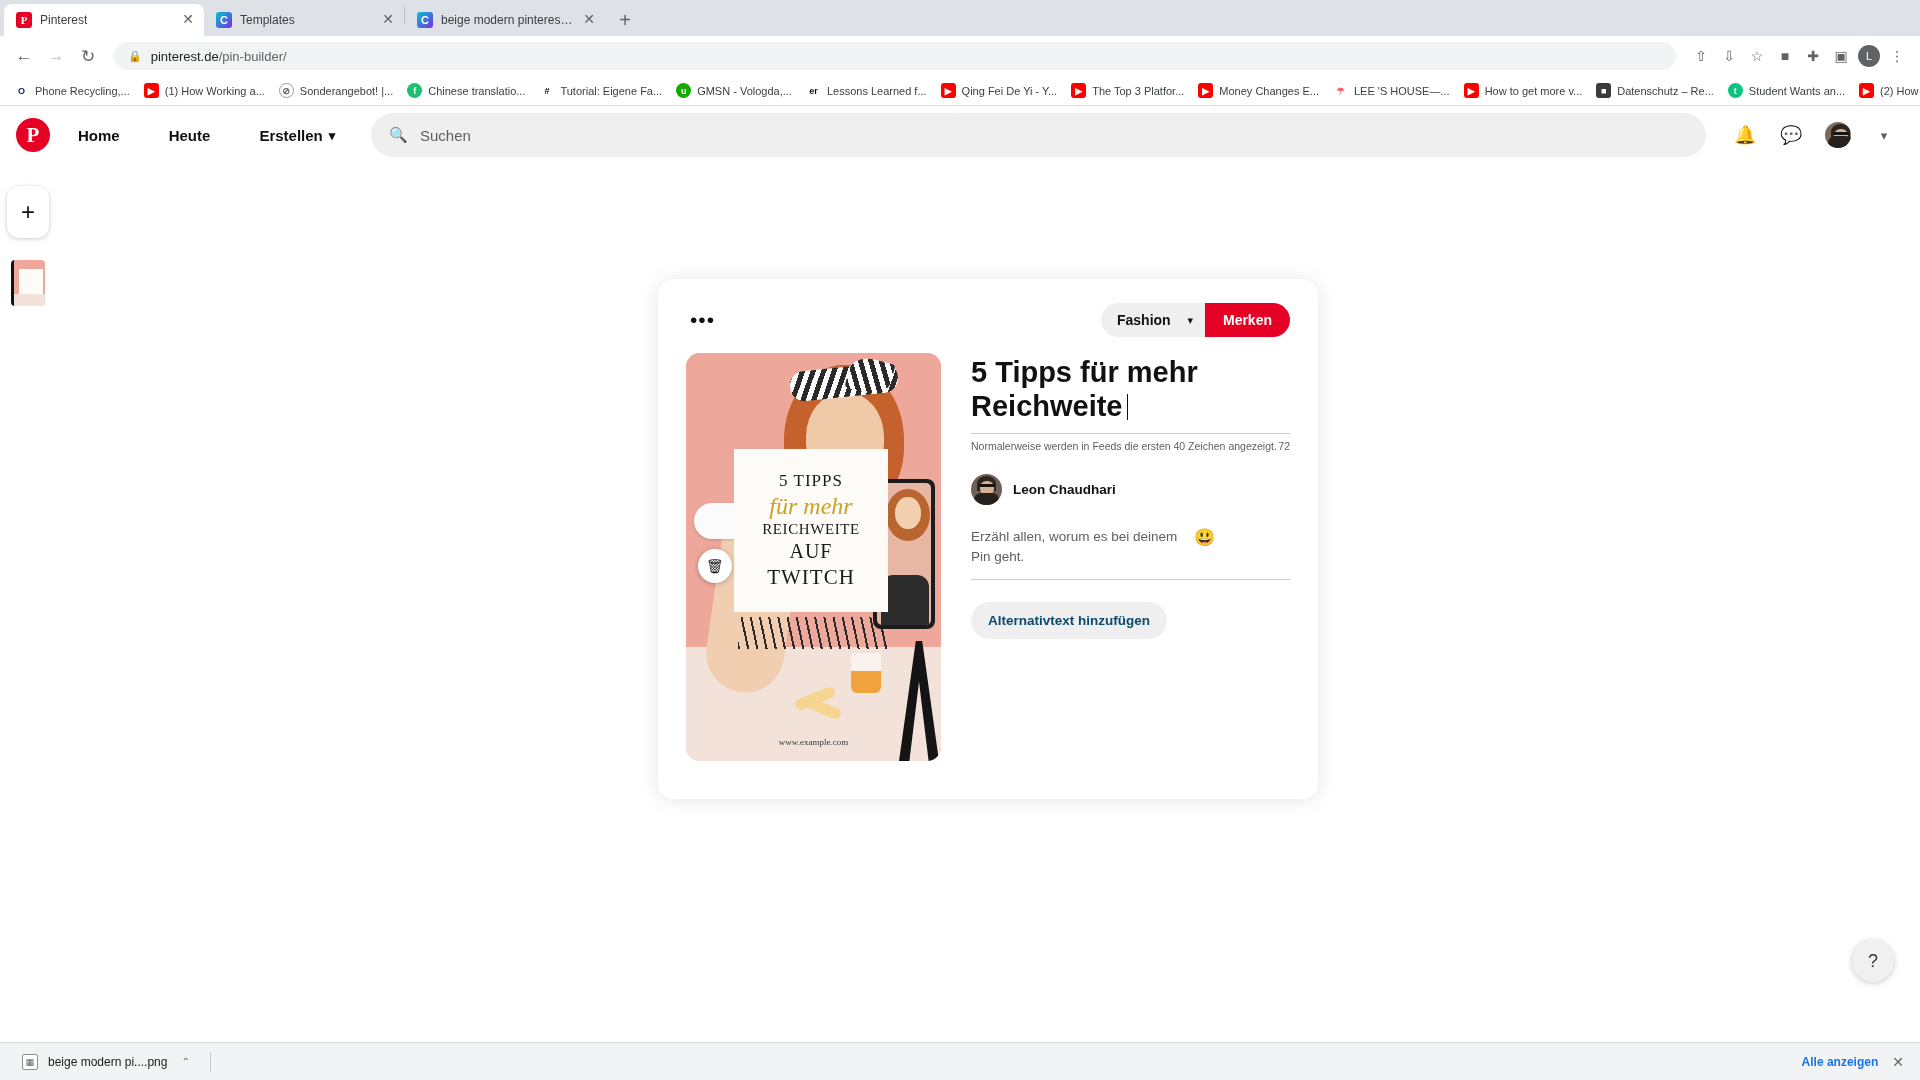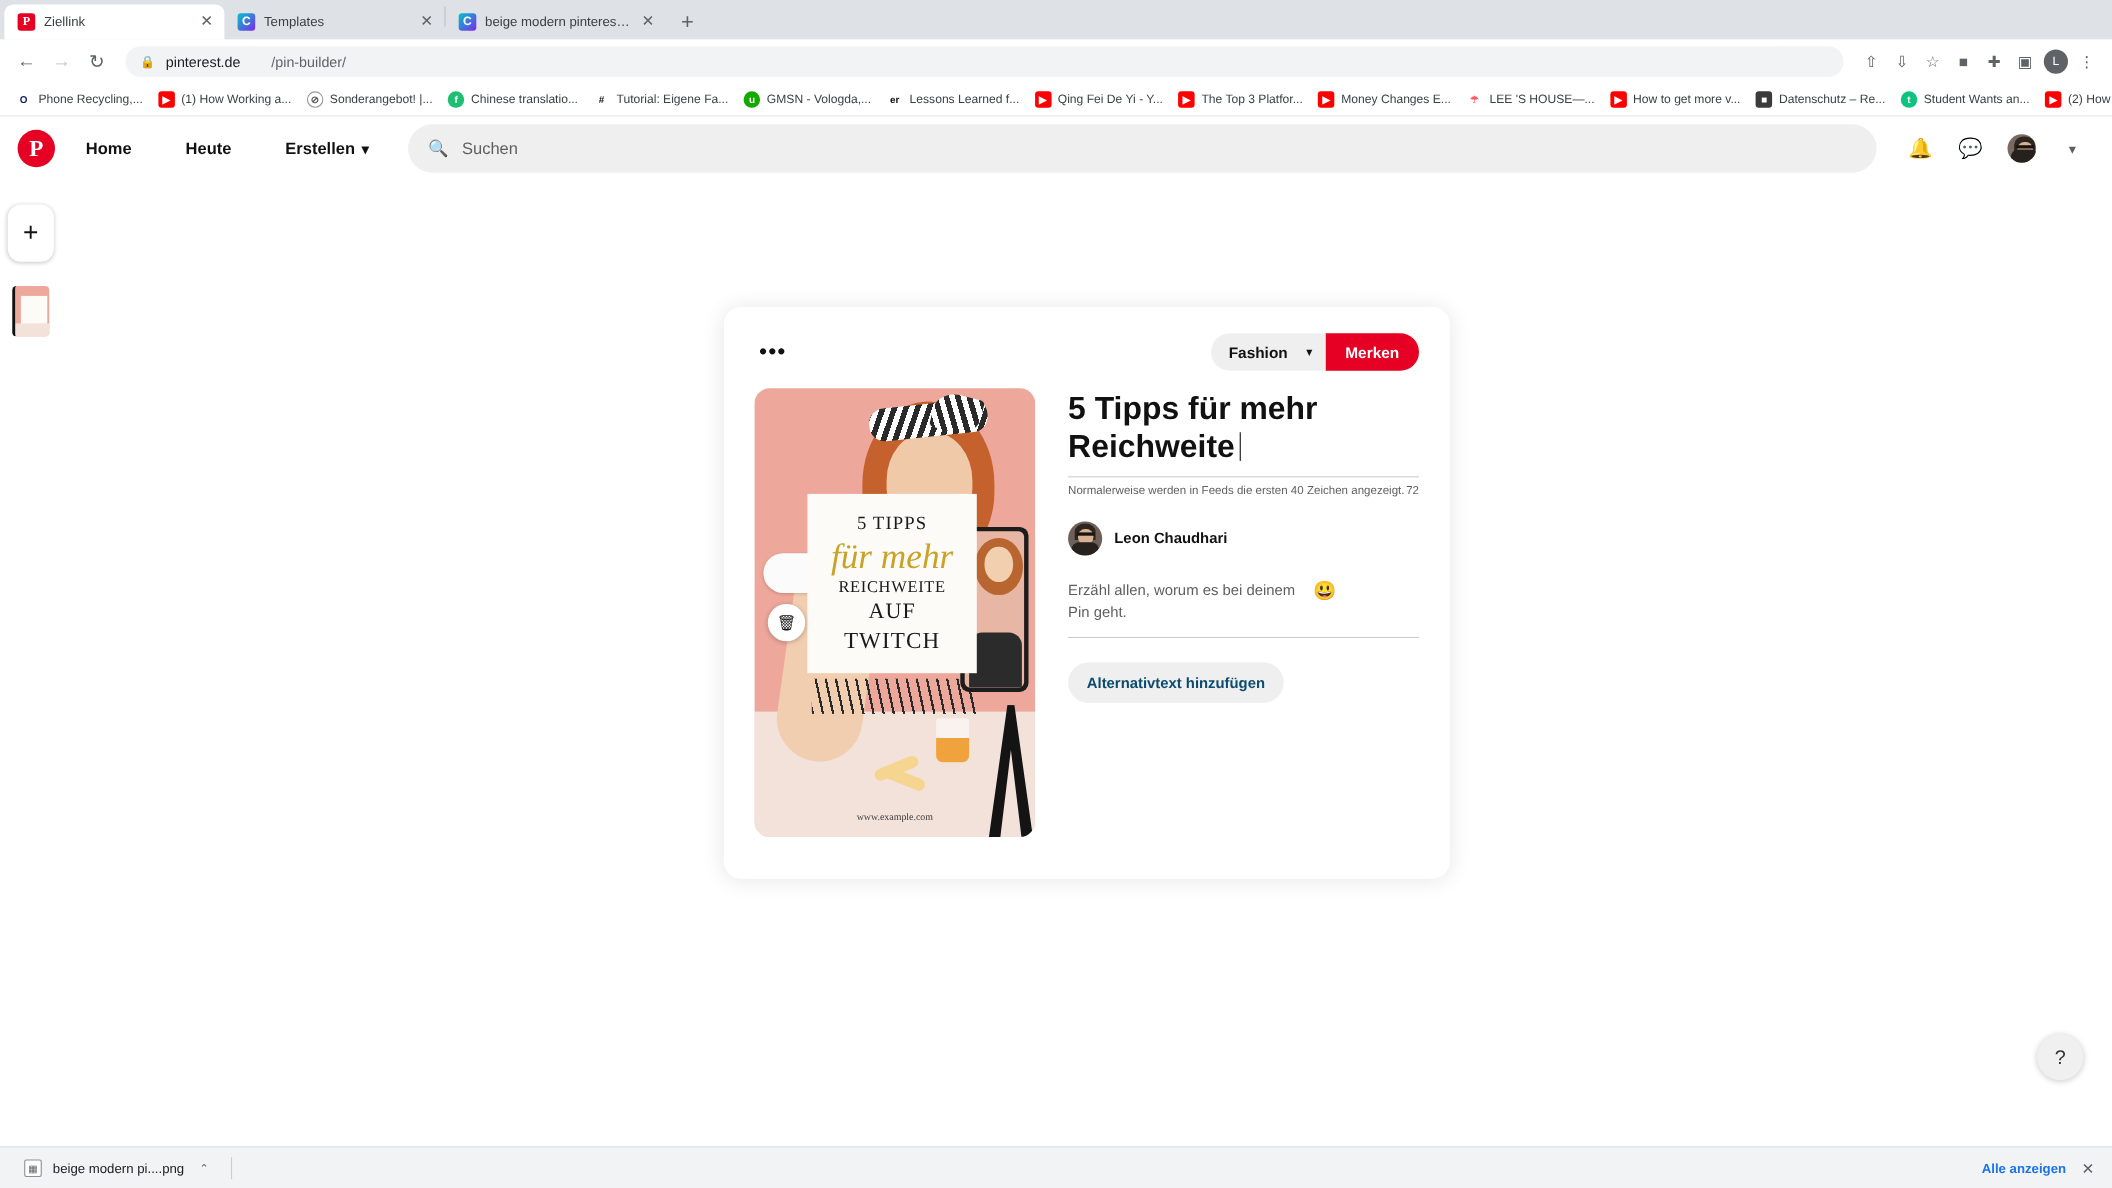--- a/index.html
+++ b/index.html
@@ -41,21 +41,21 @@
   .navbtn { width: 28px; height: 28px; display:flex; align-items:center; justify-content:center;
     color:#5f6368; font-size:17px; }
   .navbtn.disabled { color:#bdc1c6; }
   .omnibox {
     flex: 1; height: 28px; background: #f1f3f4; border-radius: 14px;
     display: flex; align-items: center; padding: 0 14px; gap: 9px;
     font-size: 13px; color: #202124; margin: 0 8px;
   }
   .lock { font-size: 11px; color:#5f6368; }
   .url-host { color:#202124; }
-  .url-path { color:#5f6368;margin-left:28px; }
+  .url-path { color:#5f6368; }
   .tb-icons { display:flex; align-items:center; gap:2px; }
   .tb-icon { width:26px; height:26px; display:flex; align-items:center; justify-content:center;
     color:#5f6368; font-size:14px; }
   .avatar-chip { width:22px;height:22px;border-radius:50%;background:#5f6368;color:#fff;
     font-size:11px; display:flex;align-items:center;justify-content:center;}
 
   .bookmarks {
     height: 30px; background:#ffffff; border-bottom:1px solid #e0e0e0;
     display:flex; align-items:center; padding: 0 8px; gap: 2px; flex:0 0 30px; overflow:hidden;
   }
@@ -156,21 +156,21 @@
   .banana i { position:absolute; width:42px;height:11px;border-radius:6px;background:#f5d58f; display:block;}
   .banana i:nth-child(1){ transform:rotate(-22deg); left:0; top:0;}
   .banana i:nth-child(2){ transform:rotate(22deg); left:6px; top:9px;}
 
   .pin-textcard {
     position:absolute; left:48px; top:96px; width:154px; height:163px;
     background:#fdfbf7; display:flex; flex-direction:column;
     align-items:center; justify-content:center; gap:2px; padding:6px 4px;
   }
   .tl1 { font-family:"Liberation Serif", serif; font-size:17px; letter-spacing:1px; color:#1a1a1a; }
-  .tl2 { font-family:"Liberation Serif", serif; font-style:italic; font-size:32px; color:#c9a227; line-height:1.1; }
+  .tl2 { font-family:"Liberation Serif", serif; font-style:italic; font-size:24px; color:#c9a227; line-height:1.1; }
   .tl3 { font-family:"Liberation Serif", serif; font-size:15px; letter-spacing:.6px; color:#1a1a1a; }
   .tl4 { font-family:"Liberation Serif", serif; font-size:20px; letter-spacing:1px; color:#1a1a1a; }
   .tl5 { font-family:"Liberation Serif", serif; font-size:21px; letter-spacing:1px; color:#1a1a1a; }
   .pin-url { position:absolute; left:0; right:0; bottom:14px; text-align:center;
      font-family:"Liberation Serif", serif; font-size:9px; color:#3a3a3a;}
   .trash-btn { position:absolute; left:12px; top:196px; width:34px;height:34px;border-radius:50%;
      background:#fff; box-shadow:0 1px 5px rgba(0,0,0,.25);
      display:flex;align-items:center;justify-content:center; font-size:14px; color:#111;}
 
   
@@ -220,21 +220,21 @@
   .shelf-close { font-size:14px; color:#5f6368; padding-right:4px;}
 </style>
 </head>
 <body>
 
 <div class="browser">
 
   <div class="tabstrip">
     <div class="tab active">
       <span class="favicon fav-pin">P</span>
-      <span class="tablabel">Ziellink</span>
+      <span class="tablabel">Pinterest</span>
       <span class="tabclose">✕</span>
     </div>
     <div class="tab inactive">
       <span class="favicon fav-canva">C</span>
       <span class="tablabel">Templates</span>
       <span class="tabclose">✕</span>
     </div>
     <div class="tabsep"></div>
     <div class="tab inactive">
       <span class="favicon fav-canva">C</span>

